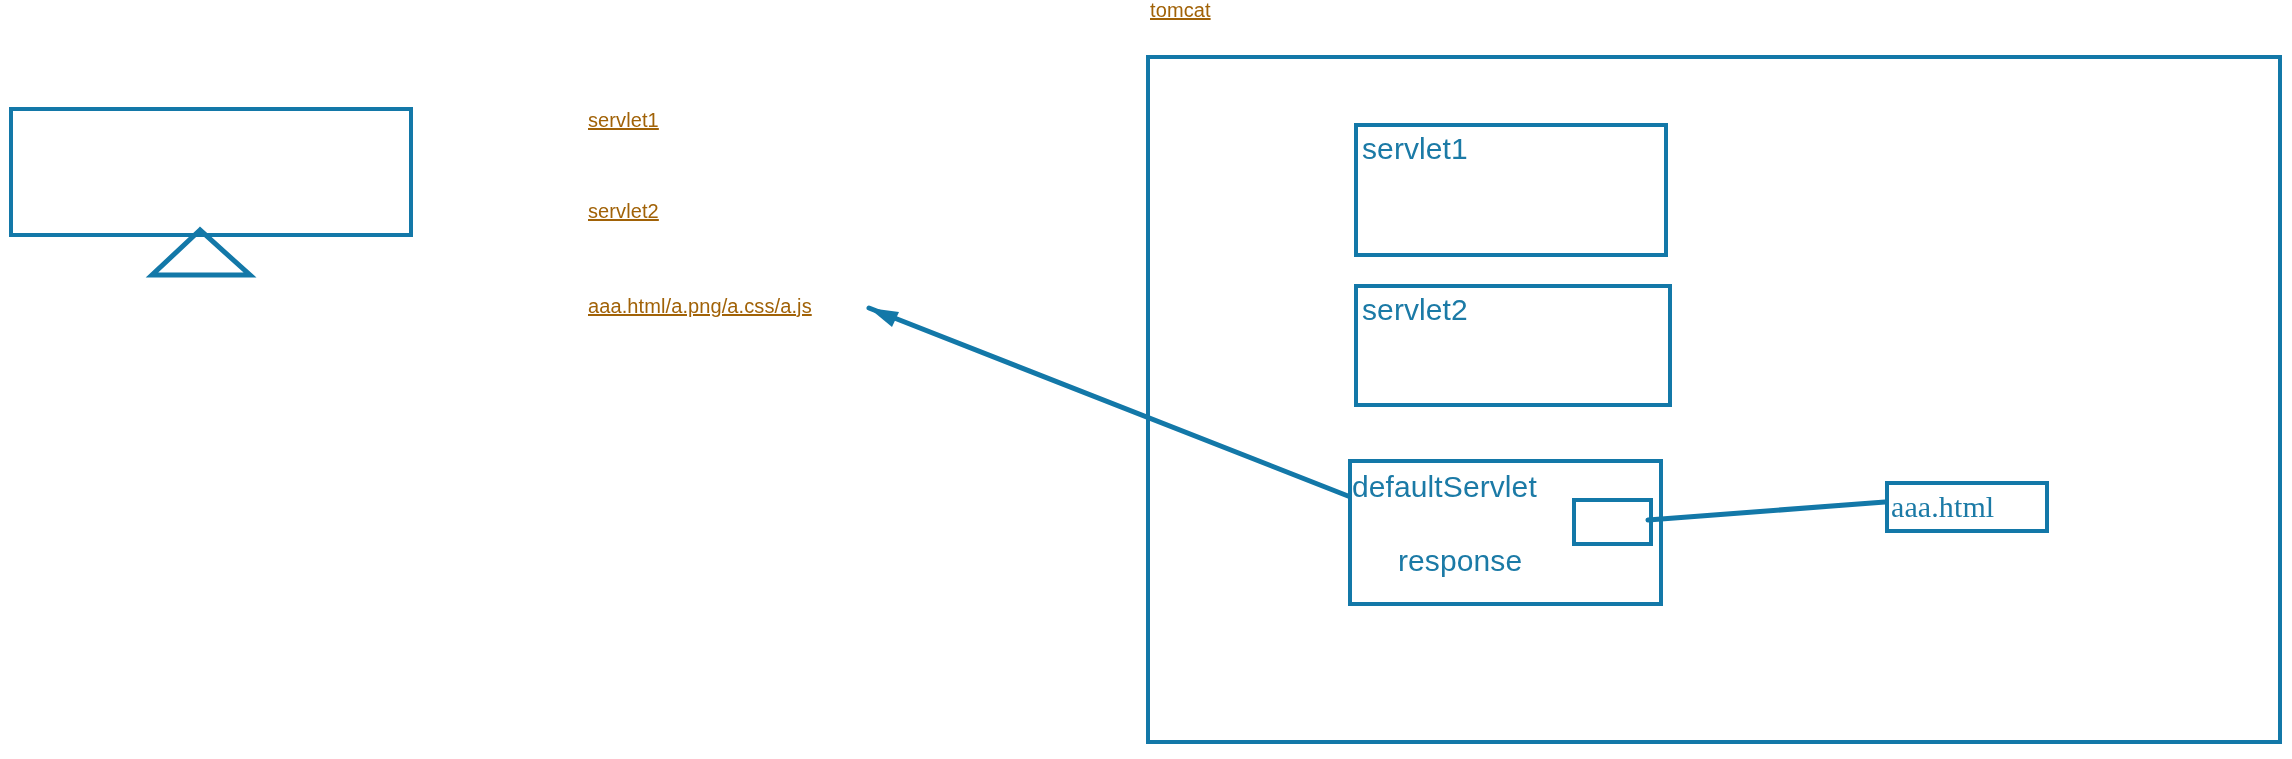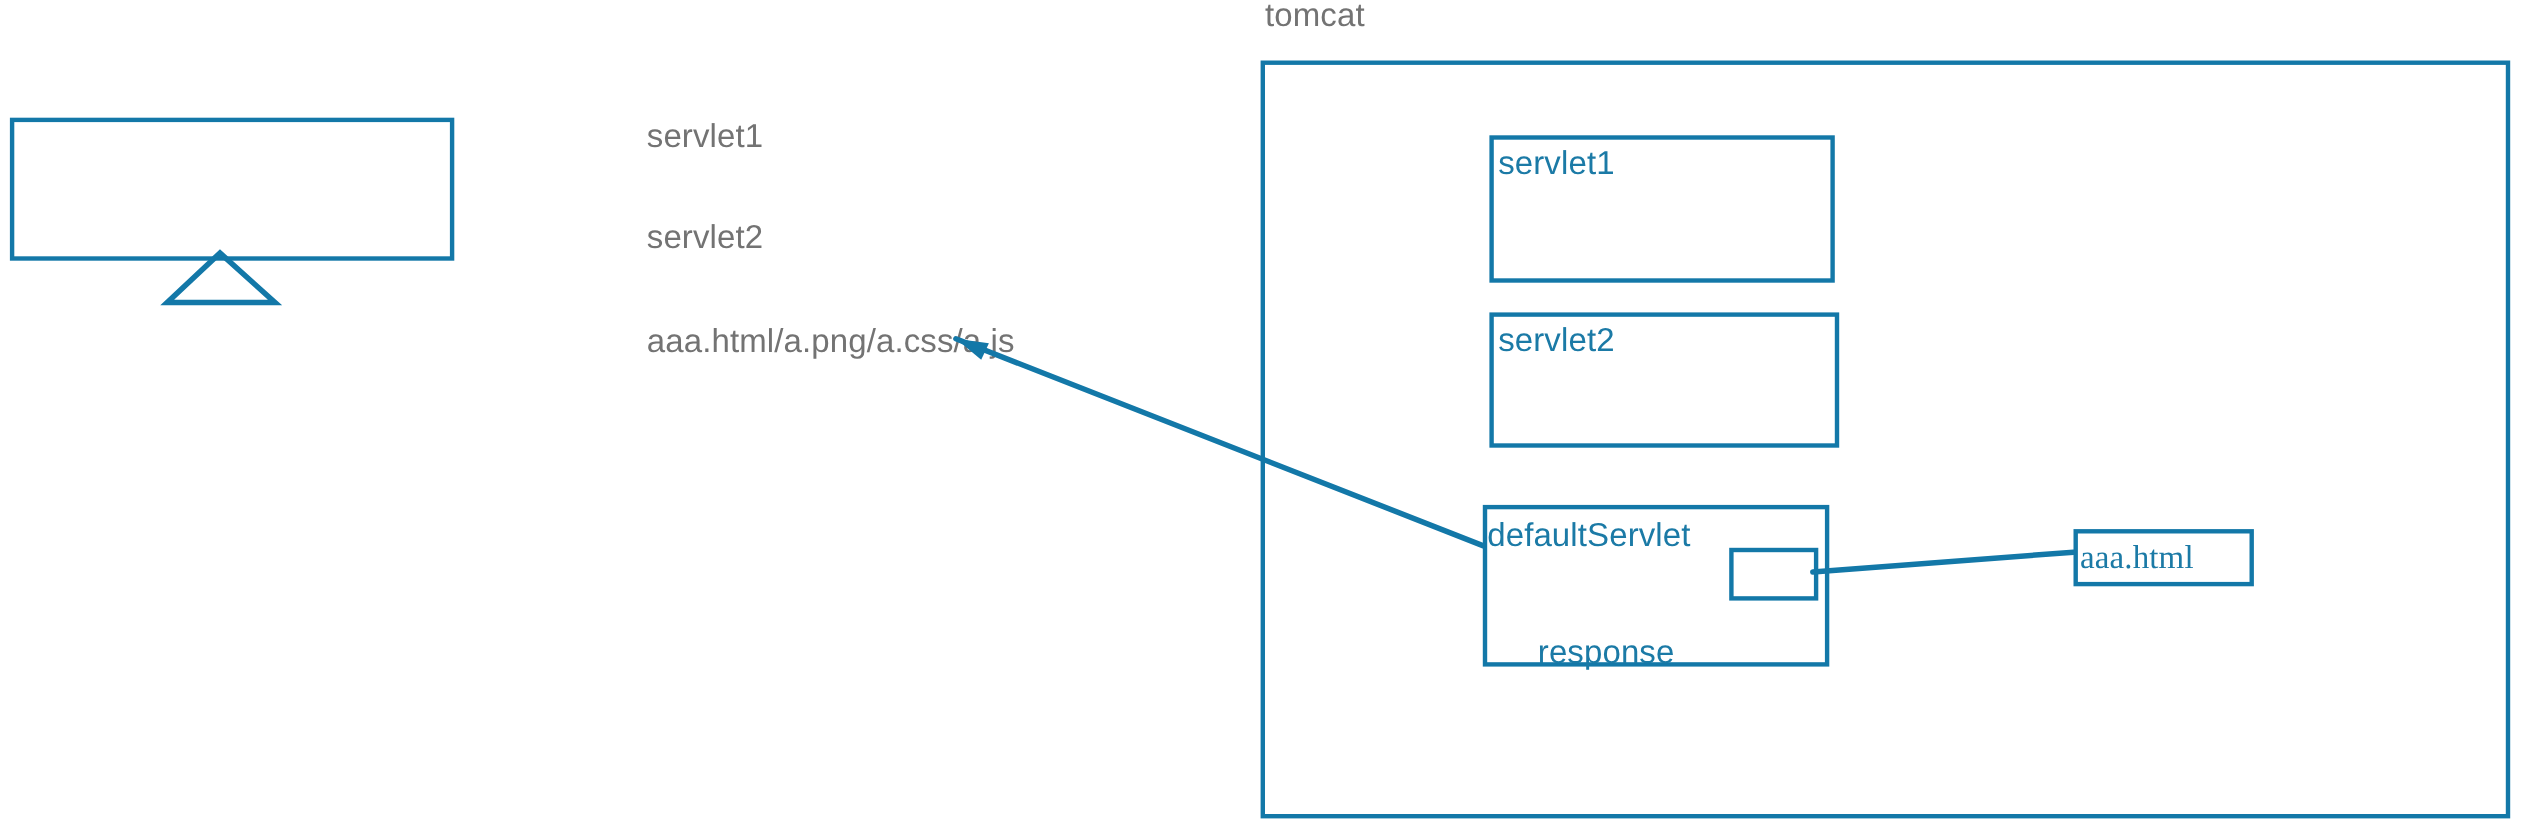--- a/index.html
+++ b/index.html
@@ -26,25 +26,26 @@
   .box-label {
     position: absolute;
     color: #1b7aa6;
     font-size: 30px;
     line-height: 1;
     white-space: nowrap;
     letter-spacing: 0.1px;
   }
   .free-label {
     position: absolute;
-    color: #737373;
-    font-size: 30px;
+    color: #a16207;
+    font-size: 20px;
     line-height: 1;
     white-space: nowrap;
     letter-spacing: 0.1px;
+    text-decoration: underline;
   }
   svg.overlay {
     position: absolute;
     left: 0;
     top: 0;
     width: 2292px;
     height: 759px;
     pointer-events: none;
   }
 
@@ -94,21 +95,21 @@
     top: 459px;
     width: 315px;
     height: 147px;
   }
   #default-servlet-label {
     left: 1352px;
     top: 472px;
   }
   #response-label {
     left: 1398px;
-    top: 579px;
+    top: 546px;
     text-align: center;
   }
   #inner-resource-box {
     left: 1572px;
     top: 498px;
     width: 81px;
     height: 48px;
     border-width: 4px;
   }
 

